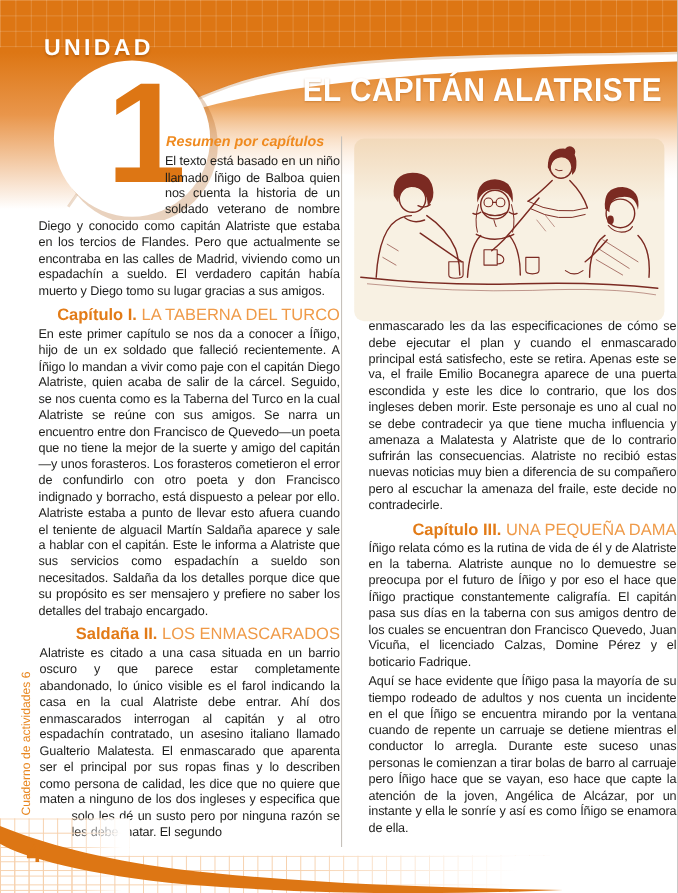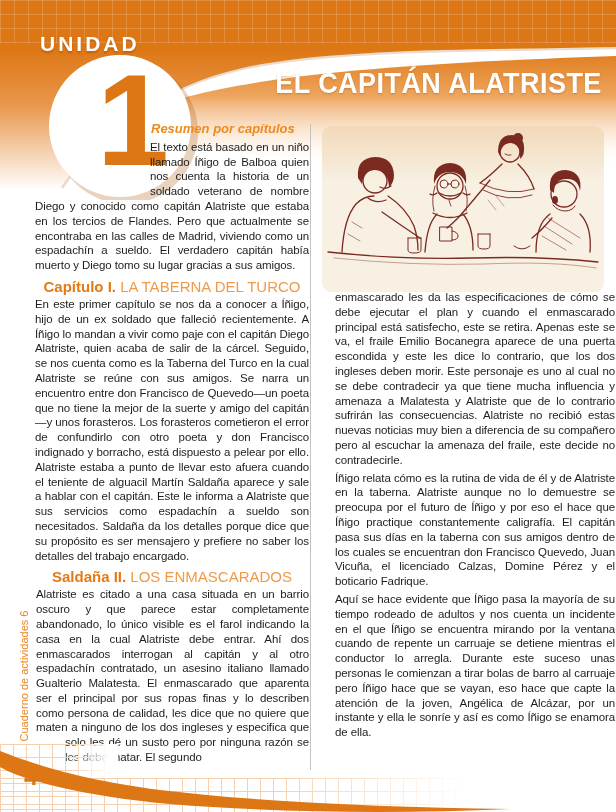--- a/index.html
+++ b/index.html
@@ -44,21 +44,21 @@
   .col-right{left:335px;top:290px;width:280px;}
   .divider{position:absolute;left:310px;top:124px;width:1px;height:646px;background:#c6c1bb;}
   .resumen{
     margin:0 0 3px 0;padding-left:116px;
     font-size:13px;font-weight:700;font-style:italic;color:#ef8a1f;
     text-align:left;letter-spacing:0;
   }
   .circle-spacer{float:left;width:115px;height:45px;}
   .sp-a{float:left;width:1px;height:148px;}
   .sp-b{float:left;clear:left;width:30px;height:16px;}
-  .chapter-h{margin:5px 0 2px 0;font-size:15px;line-height:17px;text-align:center;
+  .chapter-h{margin:5px 0 2px 0;font-size:15px;line-height:17px;text-align:right;
              letter-spacing:0;white-space:nowrap;}
   .chapter-h .lbl{font-weight:700;color:#e27b17;}
   .chapter-h .ttl{font-weight:400;color:#ef9a48;}
   
   .imprint{
     position:absolute;left:24px;top:676px;
     transform:translate(-50%,-50%) rotate(-90deg);
     color:#e8861f;font-size:11px;white-space:nowrap;
   }
   .grid-foot-a,.grid-foot-b{
@@ -173,20 +173,21 @@
     <h2 class="chapter-h"><span class="lbl">Capítulo I.</span> <span class="ttl">LA TABERNA DEL TURCO</span></h2>
     <p>En este primer capítulo se nos da a conocer a Íñigo, hijo de un ex soldado que falleció recientemente. A Íñigo lo mandan a vivir como paje con el capitán Diego Alatriste, quien acaba de salir de la cárcel. Seguido, se nos cuenta como es la Taberna del Turco en la cual Alatriste se reúne con sus amigos. Se narra un encuentro entre don Francisco de Quevedo—un poeta que no tiene la mejor de la suerte y amigo del capitán—y unos forasteros. Los forasteros cometieron el error de confundirlo con otro poeta y don Francisco indignado y borracho, está dispuesto a pelear por ello. Alatriste estaba a punto de llevar esto afuera cuando el teniente de alguacil Martín Saldaña aparece y sale a hablar con el capitán. Este le informa a Alatriste que sus servicios como espadachín a sueldo son necesitados. Saldaña da los detalles porque dice que su propósito es ser mensajero y prefiere no saber los detalles del trabajo encargado.</p>
 
     <h2 class="chapter-h"><span class="lbl">Saldaña II.</span> <span class="ttl">LOS ENMASCARADOS</span></h2>
     <p><span class="sp-a"></span><span class="sp-b"></span><span>Alatriste es citado a una casa situada en un barrio oscuro y que parece estar completamente abandonado, lo único visible es el farol indicando la casa en la cual Alatriste debe entrar. Ahí dos enmascarados interrogan al capitán y al otro espadachín contratado, un asesino italiano llamado Gualterio Malatesta. El enmascarado que aparenta ser el principal por sus ropas finas y lo describen como persona de calidad, les dice que no quiere que maten a ninguno de los dos ingleses y especifica que solo les dé un susto pero por ninguna razón se les debe matar. El segundo</span></p>
   </div>
 
   <div class="col col-right">
     <p>enmascarado les da las especificaciones de cómo se debe ejecutar el plan y cuando el enmascarado principal está satisfecho, este se retira. Apenas este se va, el fraile Emilio Bocanegra aparece de una puerta escondida y este les dice lo contrario, que los dos ingleses deben morir. Este personaje es uno al cual no se debe contradecir ya que tiene mucha influencia y amenaza a Malatesta y Alatriste que de lo contrario sufrirán las consecuencias. Alatriste no recibió estas nuevas noticias muy bien a diferencia de su compañero pero al escuchar la amenaza del fraile, este decide no contradecirle.</p>
 
+    <h2 class="chapter-h"><span class="lbl">Capítulo III.</span> <span class="ttl">UNA PEQUEÑA DAMA</span></h2>
     <p>Íñigo relata cómo es la rutina de vida de él y de Alatriste en la taberna. Alatriste aunque no lo demuestre se preocupa por el futuro de Íñigo y por eso el hace que Íñigo practique constantemente caligrafía. El capitán pasa sus días en la taberna con sus amigos dentro de los cuales se encuentran don Francisco Quevedo, Juan Vicuña, el licenciado Calzas, Domine Pérez y el boticario Fadrique.</p>
     <p>Aquí se hace evidente que Íñigo pasa la mayoría de su tiempo rodeado de adultos y nos cuenta un incidente en el que Íñigo se encuentra mirando por la ventana cuando de repente un carruaje se detiene mientras el conductor lo arregla. Durante este suceso unas personas le comienzan a tirar bolas de barro al carruaje pero Íñigo hace que se vayan, eso hace que capte la atención de la joven, Angélica de Alcázar, por un instante y ella le sonríe y así es como Íñigo se enamora de ella.</p>
   </div>
 
   <div class="imprint">Cuaderno de actividades 6</div>
 
   <div class="grid-foot-a"></div>
   <div class="grid-foot-b"></div>
   <svg class="foot-swoosh" viewBox="0 0 520 70" aria-hidden="true">
     <path d="M0,6 C40,22 90,36 160,45 C260,57 380,62 512,64 C400,69 280,68 170,59 C80,51 20,34 0,22 Z" fill="#dd7614"></path>

